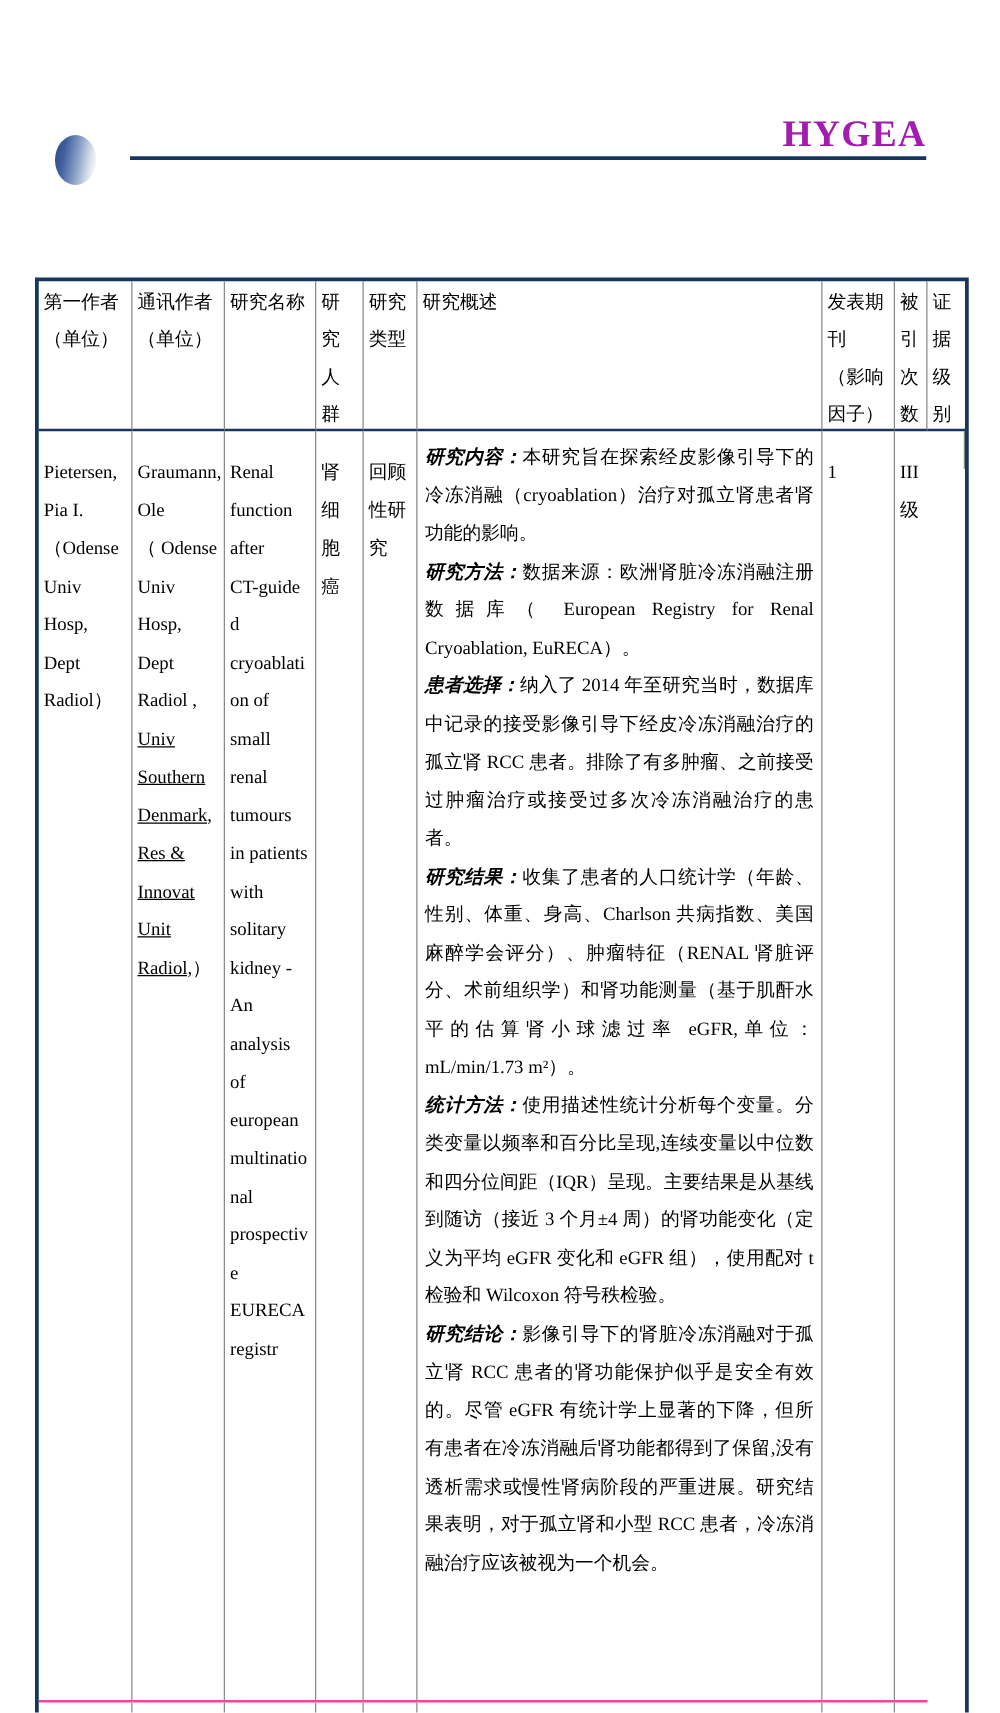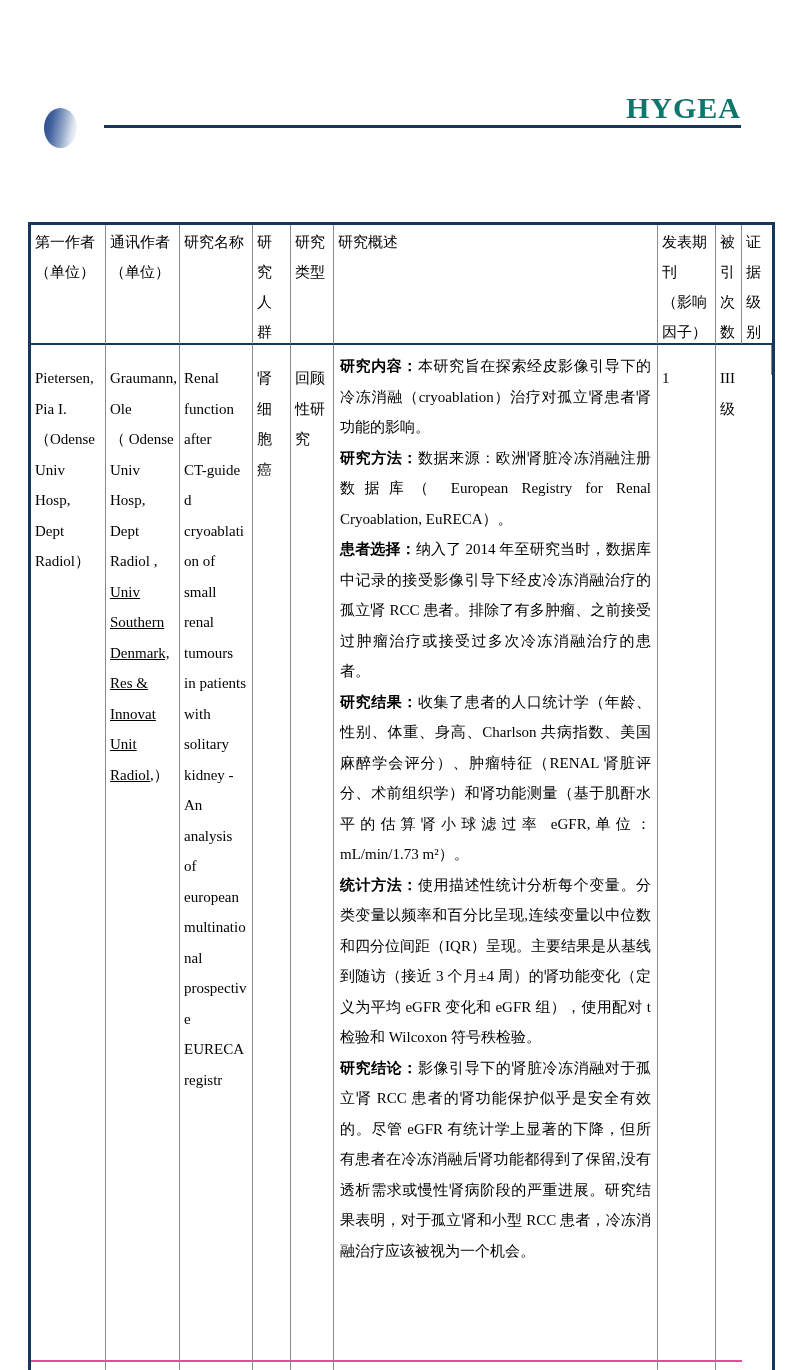--- a/index.html
+++ b/index.html
@@ -16,21 +16,21 @@
   .page { position: relative; width: 800px; height: 1370px; background: #fff; }
 
   
   .logo-sphere {
     position: absolute; left: 44px; top: 108px;
     width: 33px; height: 40px; border-radius: 50%;
     background: linear-gradient(100deg, #2e4d8b 5%, #40619e 25%, #8ea3c8 55%, #dbe2ee 80%, #ffffff 97%);
   }
   .brand {
     position: absolute; top: 91px; right: 59px;
-    font-size: 30px; font-weight: bold; color: #0f766e;
+    font-size: 30px; font-weight: bold; color: #a21caf;
     letter-spacing: 1px;
   }
   .header-rule {
     position: absolute; left: 104px; top: 125px;
     width: 637px; height: 3px; background: #17365d;
   }
 
   
   .lit-table {
     position: absolute; left: 28px; top: 222px;
@@ -66,21 +66,21 @@
 
   .overview-cell {
     white-space: normal;
     padding: 6px 6px 0 6px;
   }
   .overview-cell p {
     margin: 0;
     text-align: justify;
     white-space: normal;
   }
-  .lbl { font-weight: bold; }
+  .lbl { font-weight: bold; font-style: italic; }
   .u   { text-decoration: underline; }
 </style>
 </head>
 <body>
 
 <div class="page">
 
   <div class="logo-sphere"></div>
   <div class="brand">HYGEA</div>
   <div class="header-rule"></div>

